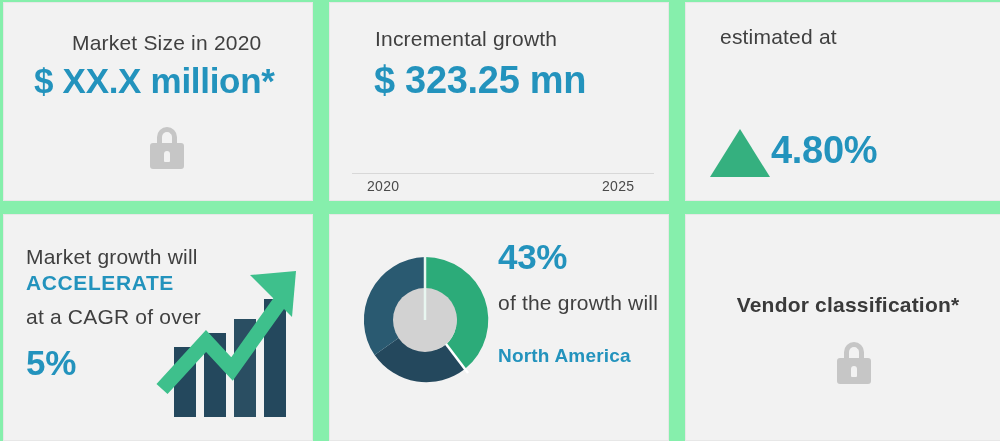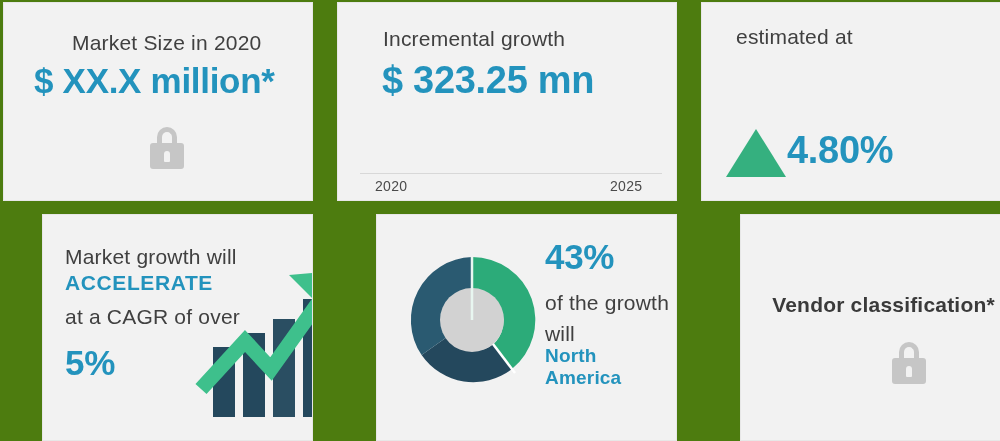--- a/index.html
+++ b/index.html
@@ -12,29 +12,29 @@
     height: 441px;
     font-family: "Liberation Sans", sans-serif;
     overflow: hidden;
   }
   .board {
     width: 1000px;
     height: 441px;
     display: grid;
     grid-template-columns: 318px 348px 334px;
     grid-template-rows: 210px 231px;
-    column-gap: 16px;
-    background: #4d7c0f;
+    column-gap: 8px;
+    background: #86efac;
     box-sizing: border-box;
   }
   .cellwrap {
     box-sizing: border-box;
     padding: 2px 5px 9px 3px;
   }
-  .cellwrap.r2 { padding: 4px 5px 0 3px; margin-left: 39px; }
+  .cellwrap.r2 { padding: 4px 5px 0 3px; }
   .panel {
     width: 100%;
     height: 100%;
     background: #f2f2f2;
     border: 1px solid #e7e7e7;
     box-sizing: border-box;
     position: relative;
     overflow: hidden;
   }
 

